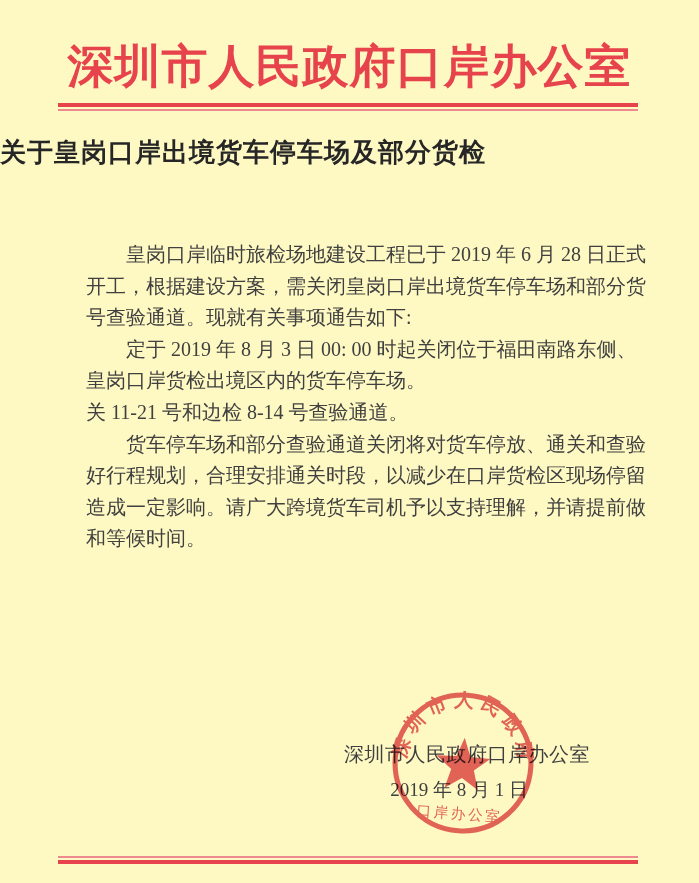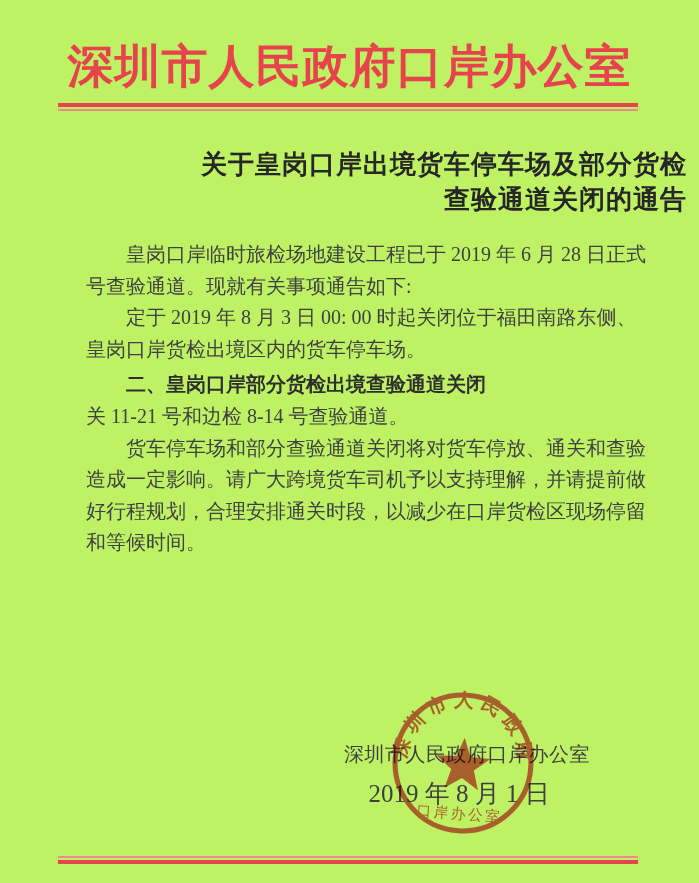--- a/index.html
+++ b/index.html
@@ -4,21 +4,21 @@
 <style>
   html, body { margin: 0; padding: 0; }
   body {
     width: 699px; height: 883px;
     background: #ffffff;
     font-family: "Liberation Serif", "DejaVu Serif", serif;
   }
   .page {
     position: relative;
     width: 699px; height: 883px;
-    background: #bef264;
+    background: #fef9c3;
     overflow: hidden;
   }
 
   
   .org-name {
     position: absolute;
     top: 36px; left: 0; right: 0;
     text-align: center;
     font-size: 46px;
     font-weight: bold;
@@ -36,22 +36,22 @@
   .rule-footer { top: 856px; }
   .rule .thick { height: 4px; background: #e7434c; }
   .rule .thin  { height: 1.5px; background: #ec8a90; }
   .rule-header .thin { margin-top: 2px; }
   .rule-footer .thick { margin-top: 2px; }
 
   
   .doc-title {
     position: absolute;
     top: 135px; left: 0; right: 0;
-    margin: 12px;
-    text-align: right;
+    margin: 0;
+    text-align: left;
     font-family: "Liberation Sans", "DejaVu Sans", sans-serif;
     font-weight: bold;
     font-size: 26px;
     line-height: 35px;
     letter-spacing: 1px;
     color: #262626;
   }
 
   
   .doc-body {
@@ -84,21 +84,21 @@
     text-align: center;
     color: #3f3f3f;
   }
   .signature .sig-org {
     font-size: 20px;
     letter-spacing: 0.5px;
     white-space: nowrap;
   }
   .signature .sig-date {
     margin-top: 9px;
-    font-size: 25px;
+    font-size: 19px;
     white-space: nowrap;
   }
 
   
   .seal {
     position: absolute;
     left: 389px; top: 689px;
     width: 148px; height: 148px;
     transform: rotate(4deg);
     opacity: 0.88;
@@ -112,45 +112,44 @@
 <div class="page">
 
   <div class="org-name">深圳市人民政府口岸办公室</div>
   <div class="rule rule-header">
     <div class="thick"></div>
     <div class="thin"></div>
   </div>
 
   <h1 class="doc-title">
     <span>关于皇岗口岸出境货车停车场及部分货检</span><br>
-    <span>查验通道关闭的通告</span>
   </h1>
 
   <div class="doc-body">
     <p class="para">
       <span class="line indent" style="display:block">皇岗口岸临时旅检场地建设工程已于 2019 年 6 月 28 日正式</span>
+      <span class="line" style="display:block">开工，根据建设方案，需关闭皇岗口岸出境货车停车场和部分货</span>
       <span class="line" style="display:block">号查验通道。现就有关事项通告如下:</span>
     </p>
 
 
     <p class="para">
       <span class="line indent" style="display:block">定于 2019 年 8 月 3 日 00: 00 时起关闭位于福田南路东侧、</span>
       <span class="line" style="display:block">皇岗口岸货检出境区内的货车停车场。</span>
     </p>
 
-    <h2 class="section-heading">二、皇岗口岸部分货检出境查验通道关闭</h2>
 
     <p class="para">
       <span class="line" style="display:block">关 11-21 号和边检 8-14 号查验通道。</span>
     </p>
 
     <p class="para">
       <span class="line indent" style="display:block">货车停车场和部分查验通道关闭将对货车停放、通关和查验</span>
+      <span class="line" style="display:block">好行程规划，合理安排通关时段，以减少在口岸货检区现场停留</span>
       <span class="line" style="display:block">造成一定影响。请广大跨境货车司机予以支持理解，并请提前做</span>
-      <span class="line" style="display:block">好行程规划，合理安排通关时段，以减少在口岸货检区现场停留</span>
       <span class="line" style="display:block">和等候时间。</span>
     </p>
   </div>
 
   <div class="signature">
     <div class="sig-org">深圳市人民政府口岸办公室</div>
     <div class="sig-date">2019 年 8 月 1 日</div>
   </div>
 
   <svg class="seal" viewBox="0 0 146 146" aria-hidden="true">

